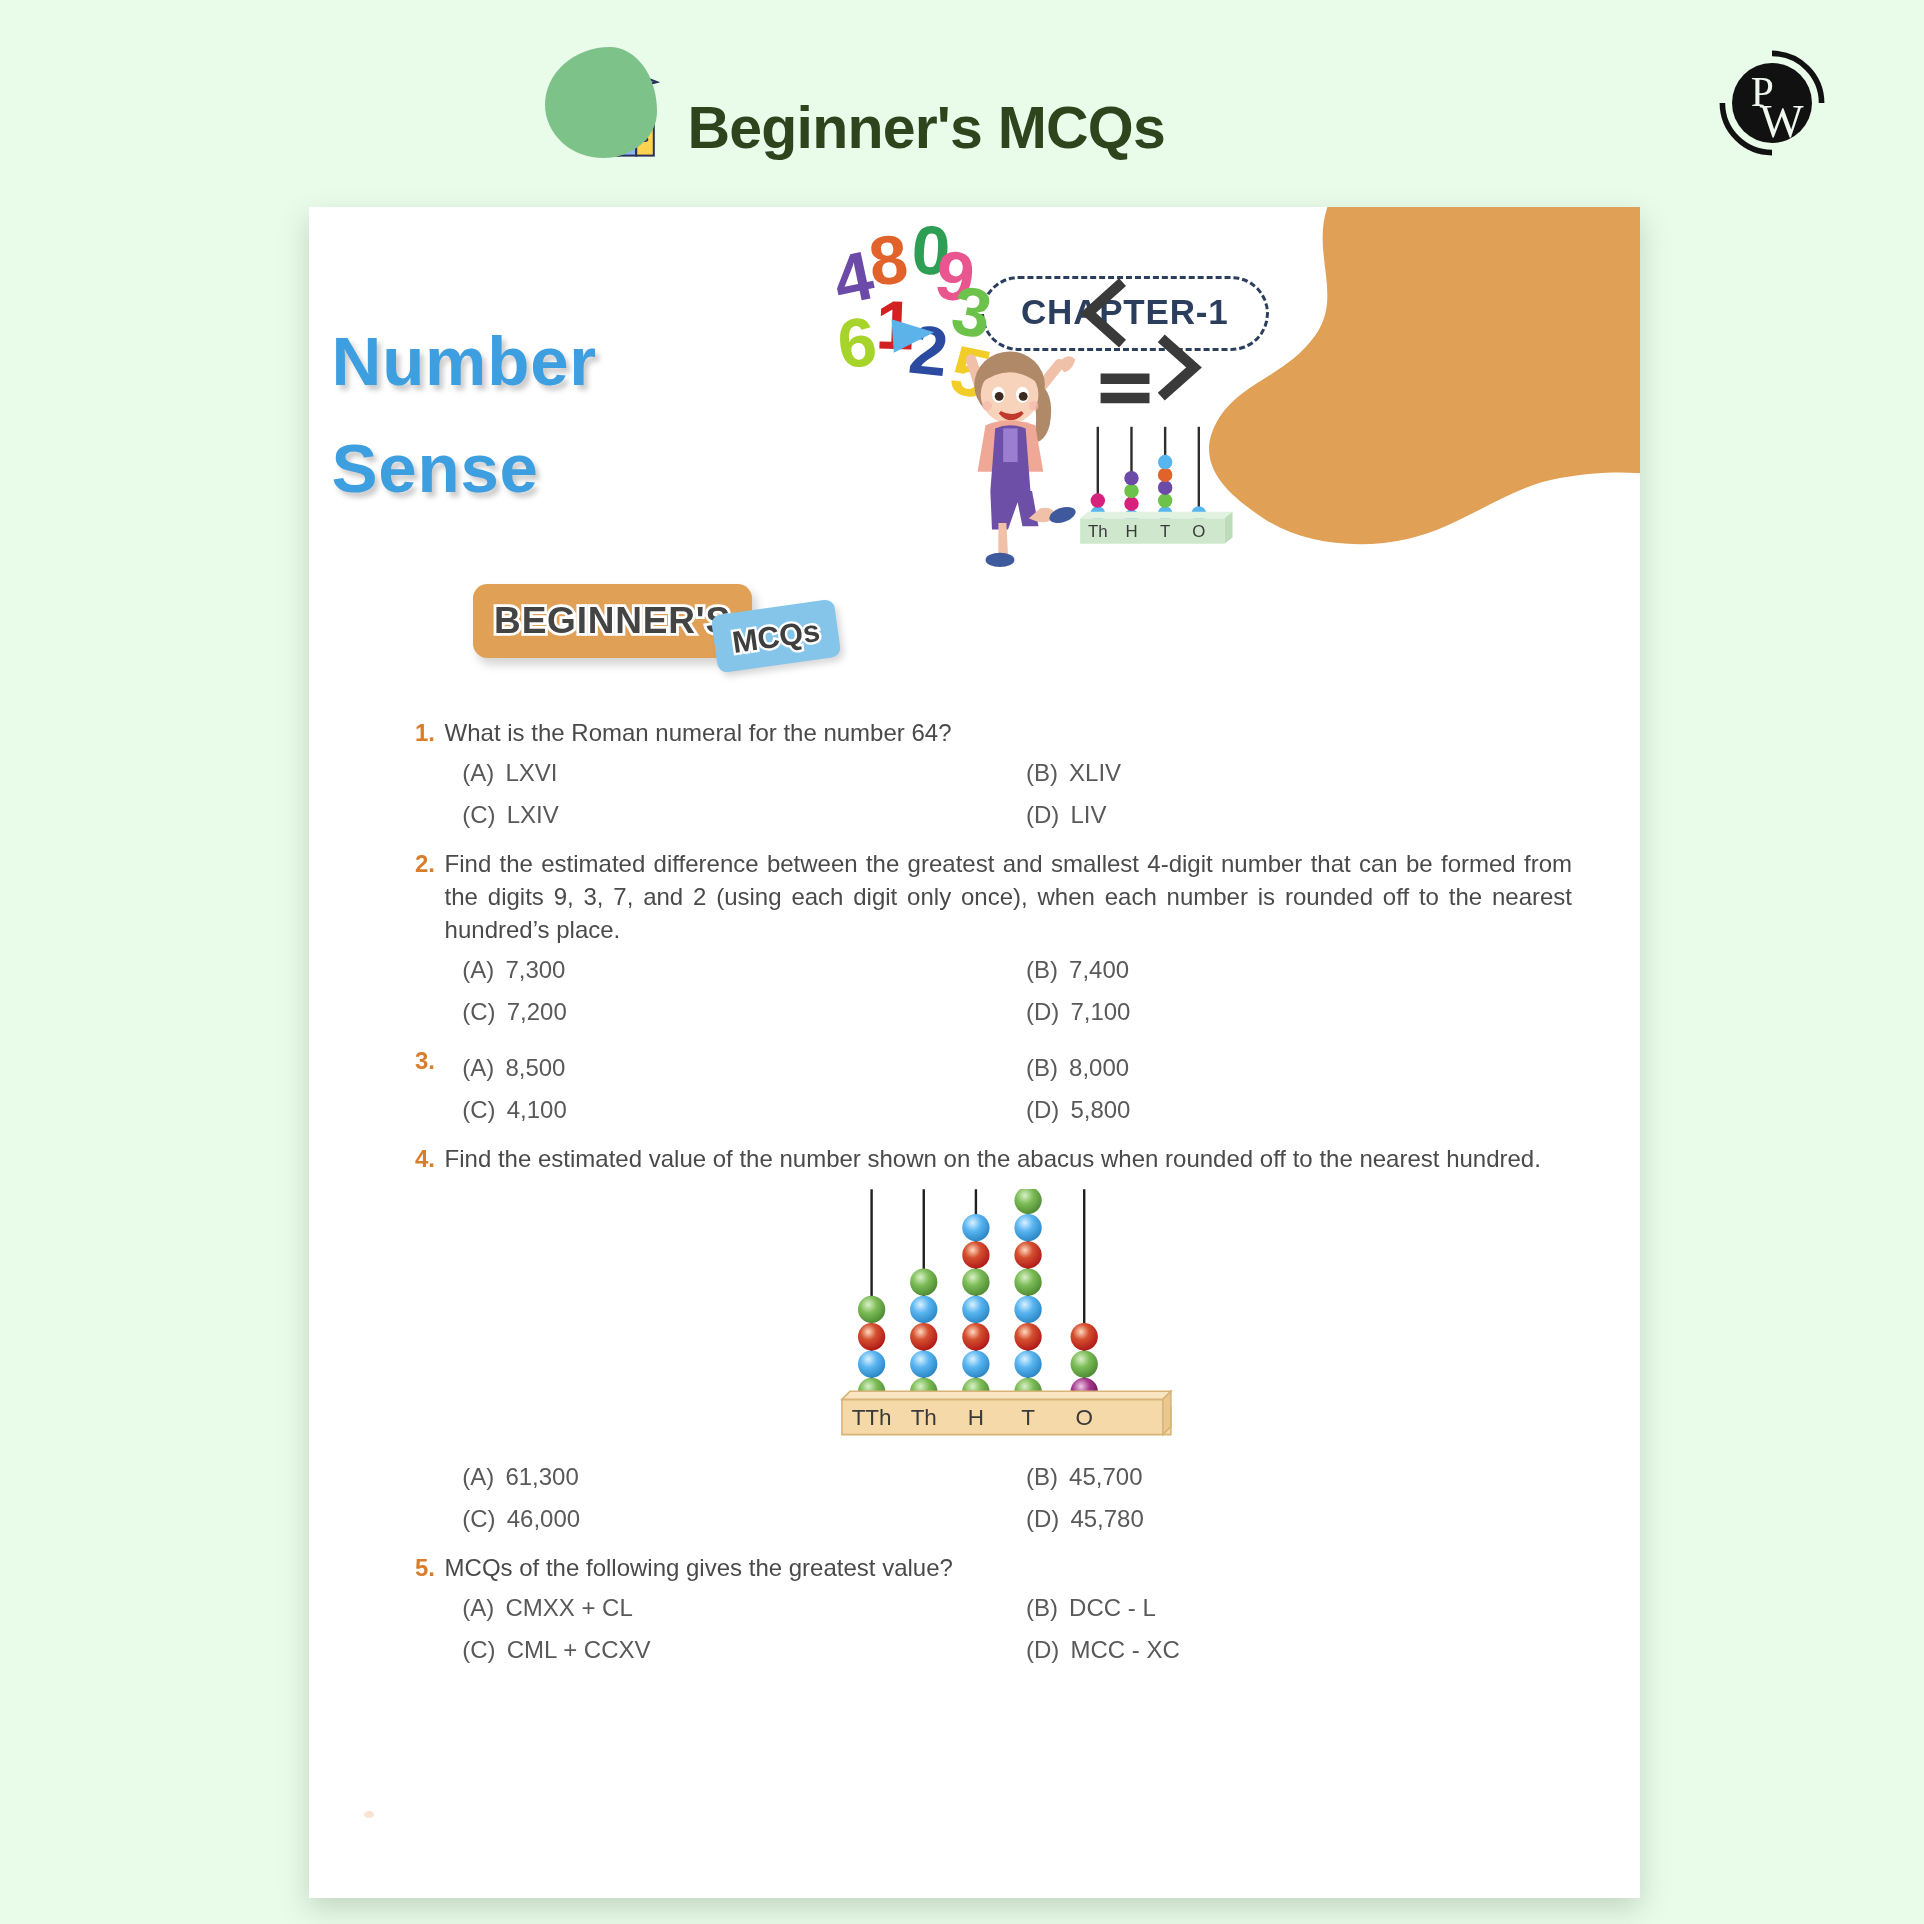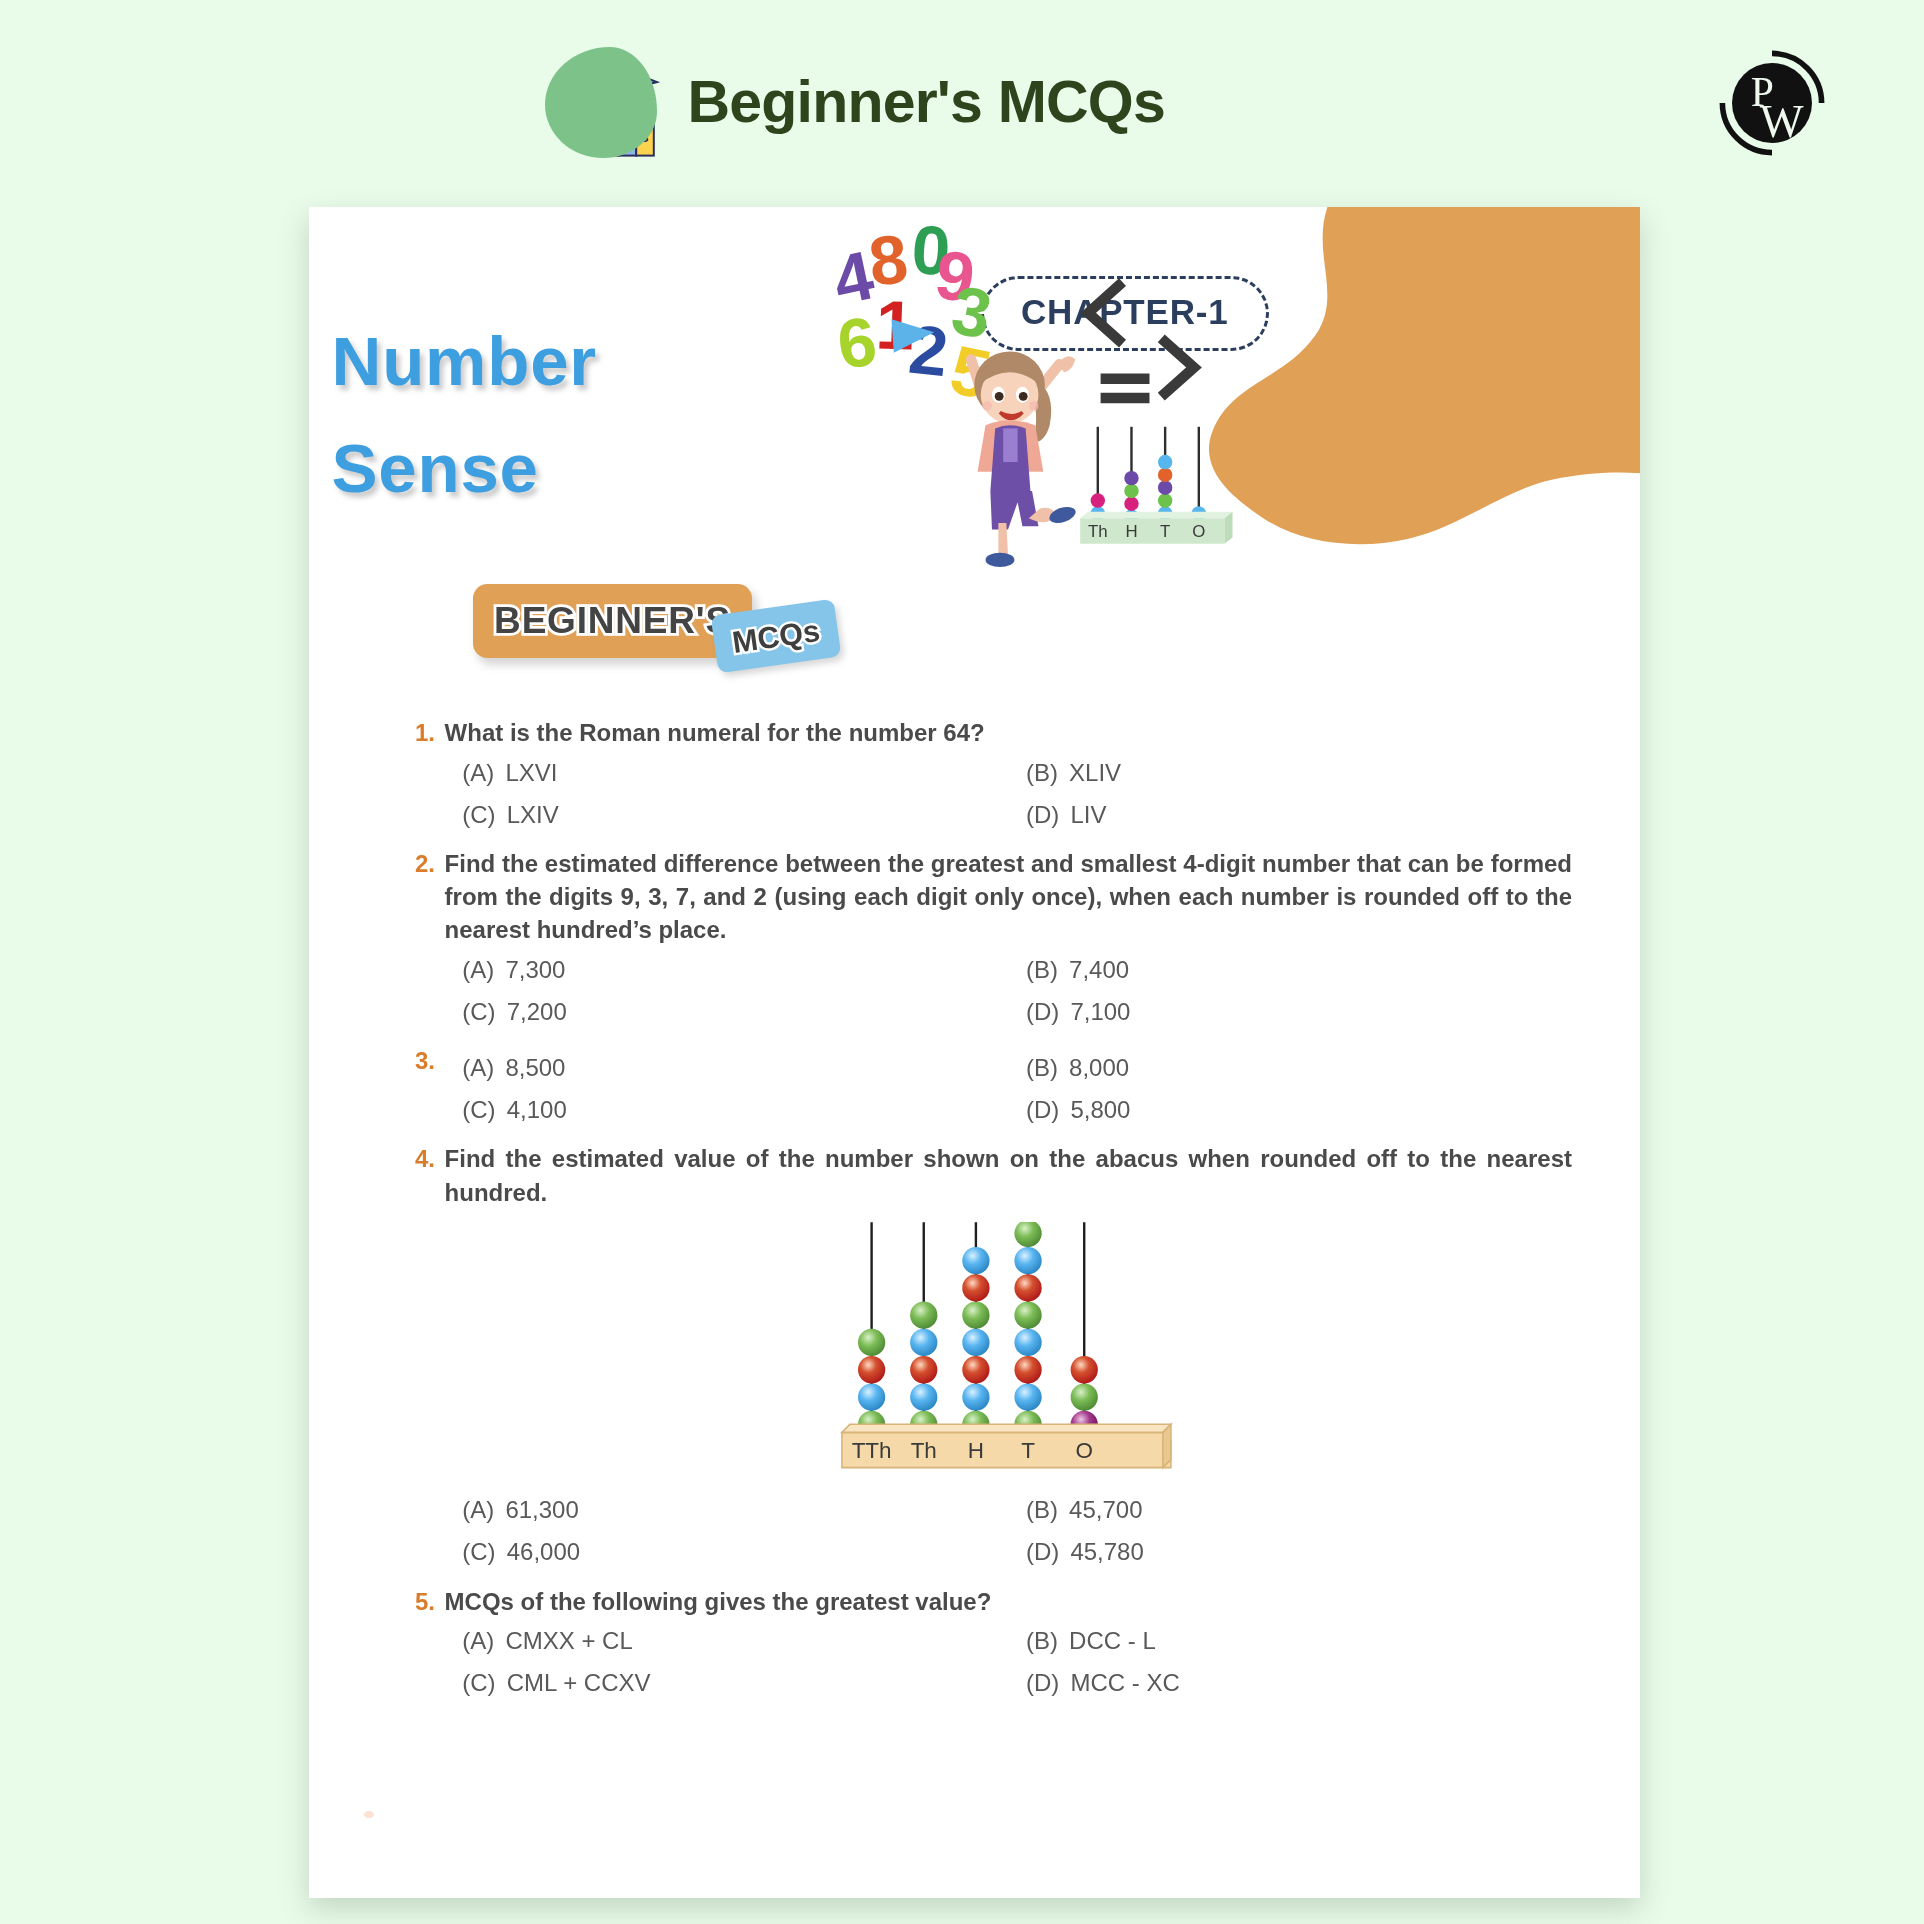--- a/index.html
+++ b/index.html
@@ -10,21 +10,21 @@
     overflow:hidden;
     position:relative;
   }
 
   
   .header {
     position:absolute; left:0; top:0; width:1925px; height:207px;
   }
   .hdr-center {
     position:absolute; left:545px; top:42px;
-    display:flex; align-items:center; gap:22.5px;
+    display:flex; align-items:flex-end; gap:22.5px;
   }
   .hdr-icon-wrap { position:relative; width:120px; height:120px; }
   .hdr-blob {
     position:absolute; left:0; top:4.8px; width:112px; height:111px;
     background:#7cc289;
     border-radius:58% 42% 48% 52% / 52% 58% 42% 48%;
   }
   .hdr-title {
     font-size:59px; font-weight:bold; color:#2d441d;
     letter-spacing:-0.8px; white-space:nowrap;
@@ -101,21 +101,21 @@
 
   
   .qlist { position:absolute; left:92px; top:509px; width:1171px; }
   .q { display:flex; margin-bottom:4.8px; }
   .q-num {
     width:34px; flex:none; text-align:right; padding-right:9.6px;
     font-size:24px; font-weight:bold; color:#d97d2b; line-height:1.38;
   }
   .q-body { flex:1; }
   .q-text {
-    font-size:24px; font-weight:bold; color:#4a4a4a;
+    font-size:24px; font-weight:normal; color:#4a4a4a;
     line-height:1.38; text-align:justify;
   }
   .opts { margin-top:9.6px; }
   .opt-row { display:flex; margin-bottom:13px; }
   .opt {
     width:50%; display:flex; gap:11.2px;
     font-size:24px; color:#595959; line-height:1.2;
     padding-left:17.6px; box-sizing:border-box;
   }
   .opt .lab { flex:none; }

